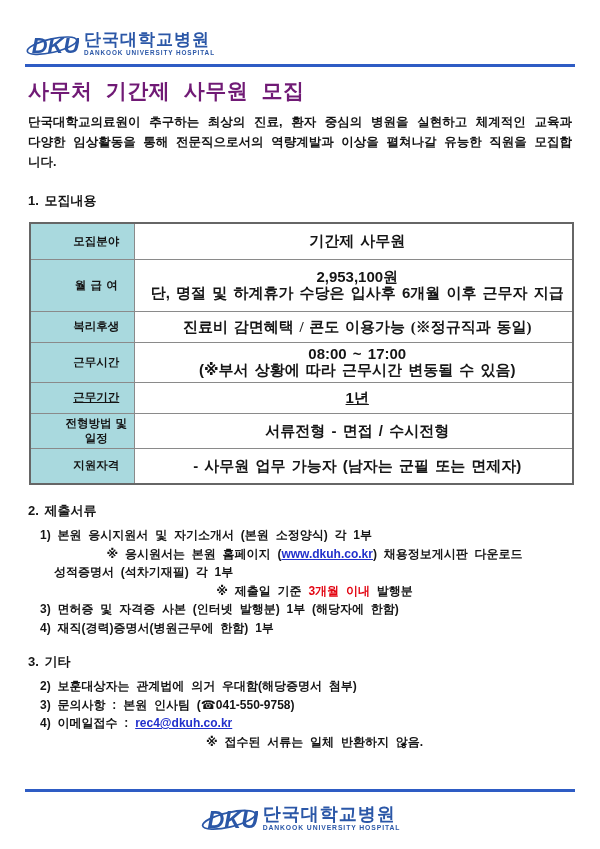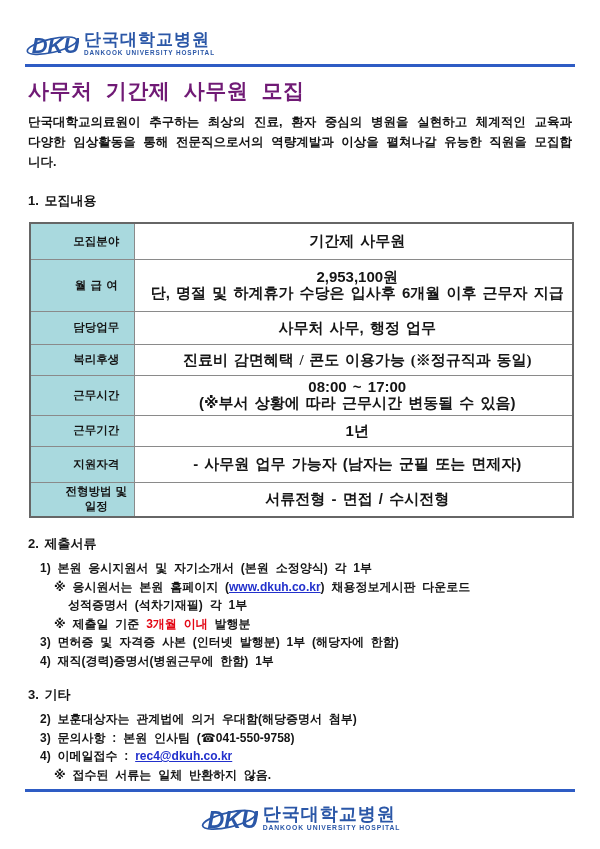--- a/index.html
+++ b/index.html
@@ -40,22 +40,22 @@
 
   
   table.recruit{border-collapse:collapse;margin:12px 0 0 4px;width:545px;border:2px solid var(--border-dark);table-layout:fixed;}
   table.recruit th,table.recruit td{border:1px solid var(--border-light);}
   table.recruit th{width:104px;background:var(--table-header-bg);font-size:11.5px;font-weight:bold;text-align:center;word-spacing:1px;padding-left:28px;}
   table.recruit td{font-size:15px;font-weight:bold;text-align:center;line-height:16px;word-spacing:2px;padding-left:8px;}
 
   
   .doc-list{margin-top:6px;}
   .doc-item{font-size:12px;line-height:18.5px;word-spacing:3.5px;margin-left:15px;}
-  .doc-sub{margin-left:29px;}
-  .cont-line{margin-left:43px;}
+  .doc-sub{margin-left:29px;text-align:center;}
+  .cont-line{margin-left:29px;}
   a.doc-link{color:var(--link-blue);text-decoration:underline;word-spacing:0;cursor:pointer;}
   .red-em{color:var(--accent-red);font-weight:bold;margin-top:44px;}
   .recheck{font-size:13.5px;color:var(--accent-blue);margin:14px 0 0 2px;word-spacing:4px;}
 
   
   .footer{position:absolute;left:0;top:789px;width:600px;}
   .footer .rule{margin:0 25px;}
   .footer-logo-wrap{display:flex;justify-content:center;margin-top:8px;}
 </style>
 </head>
@@ -91,55 +91,49 @@
             <div>기간제 사무원</div>
           </td>
       </tr>
       <tr style="height:52px;">
         <th>월 급 여</th>
         <td>
           <div>2,953,100원</div>
           <div>단, 명절 및 하계휴가 수당은 입사후 6개월 이후 근무자 지급</div>
         </td>
       </tr>
-      <tr style="height:33px;">
-        <th>담당업무</th>
-        <td>
-            <div>사무처 사무, 행정 업무</div>
-          </td>
-      </tr>
       <tr style="height:31px;font-family:Liberation Serif, serif;">
         <th>복리후생</th>
         <td>
             <div>진료비 감면혜택 / 콘도 이용가능 (※정규직과 동일)</div>
           </td>
       </tr>
       <tr style="height:40px;">
         <th>근무시간</th>
         <td>
           <div>08:00 ~ 17:00</div>
           <div>(※부서 상황에 따라 근무시간 변동될 수 있음)</div>
         </td>
       </tr>
-      <tr style="height:31px;">
+      <tr style="height:31px;text-decoration:underline;">
         <th>근무기간</th>
         <td>
             <div>1년</div>
+          </td>
+      </tr>
+      <tr style="height:35px;">
+        <th>전형방법 및 일정</th>
+        <td>
+            <div>서류전형 - 면접  /  수시전형</div>
           </td>
       </tr>
       <tr style="height:36px;">
         <th>지원자격</th>
         <td>
             <div>- 사무원 업무 가능자 (남자는 군필 또는 면제자)</div>
-          </td>
-      </tr>
-      <tr style="height:35px;">
-        <th>전형방법 및 일정</th>
-        <td>
-            <div>서류전형 - 면접  /  수시전형</div>
           </td>
       </tr>
     </tbody>
   </table>
 
   <div class="sec-heading" style="margin-top:17px;">2. 제출서류</div>
   <div class="doc-list">
     <div class="doc-item">1) 본원 응시지원서 및 자기소개서 (본원 소정양식) 각 1부</div>
     <div class="doc-item doc-sub"><span>※ 응시원서는 본원 홈페이지 (</span><a class="doc-link">www.dkuh.co.kr</a><span>) 채용정보게시판 다운로드</span></div>
     <div class="doc-item cont-line">성적증명서 (석차기재필) 각 1부</div>

